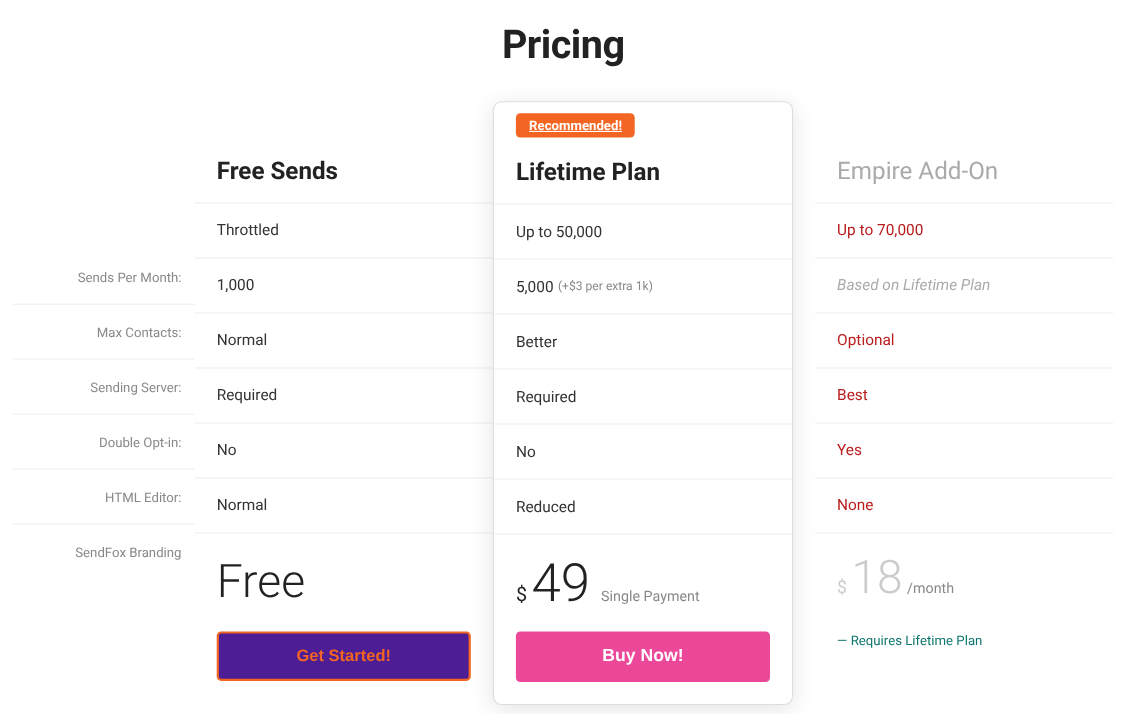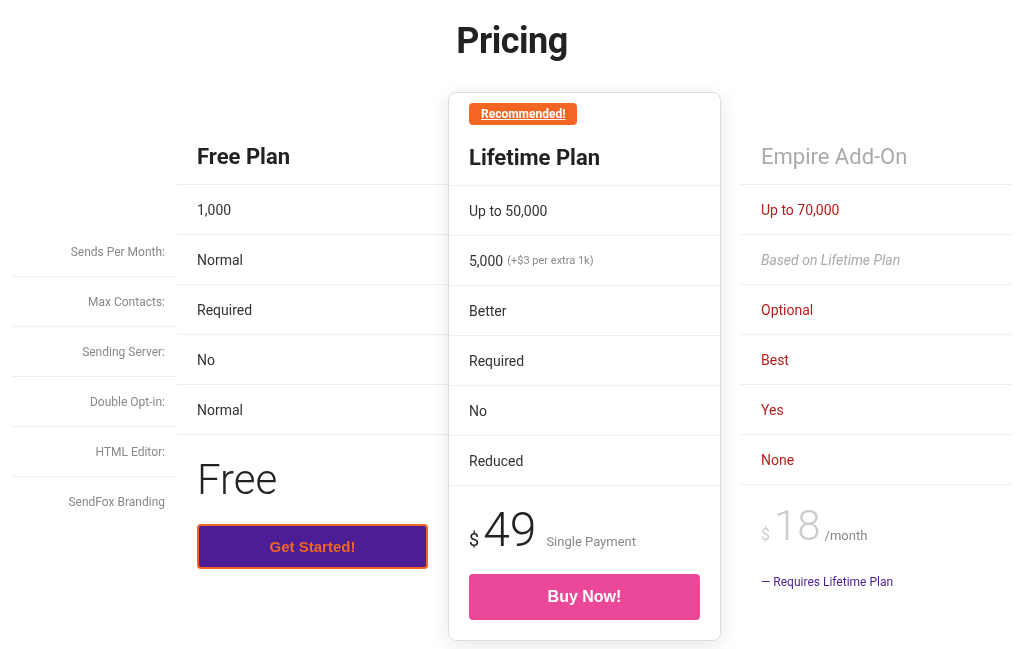--- a/index.html
+++ b/index.html
@@ -217,21 +217,21 @@
       border-radius: 4px;
       cursor: pointer;
       text-align: center;
     }
 
     .requires-note {
       display: flex;
       align-items: center;
       gap: 6px;
       font-size: 12px;
-      color: #4c1d95;
+      color: #0f766e;
       padding: 8px 0 0 0;
     }
 
     .lifetime-badge-area {
       min-height: 42px;
     }
     .free-badge-placeholder {
       min-height: 42px;
     }
     .empire-badge-placeholder {
@@ -250,23 +250,24 @@
     <div class="feature-label">Max Contacts:</div>
     <div class="feature-label">Sending Server:</div>
     <div class="feature-label">Double Opt-in:</div>
     <div class="feature-label">HTML Editor:</div>
     <div class="feature-label">SendFox Branding</div>
   </div>
 
   <div class="plan-card free">
     <div class="free-badge-placeholder"></div>
     <div class="plan-header">
-      <div class="plan-name">Free Plan</div>
+      <div class="plan-name">Free Sends</div>
     </div>
     <div class="plan-features">
+      <div class="feature-value">Throttled</div>
       <div class="feature-value">1,000</div>
       <div class="feature-value">Normal</div>
       <div class="feature-value">Required</div>
       <div class="feature-value">No</div>
       <div class="feature-value">Normal</div>
     </div>
     <div class="plan-pricing">
       <div class="price-free">Free</div>
     </div>
     <div class="plan-cta">

